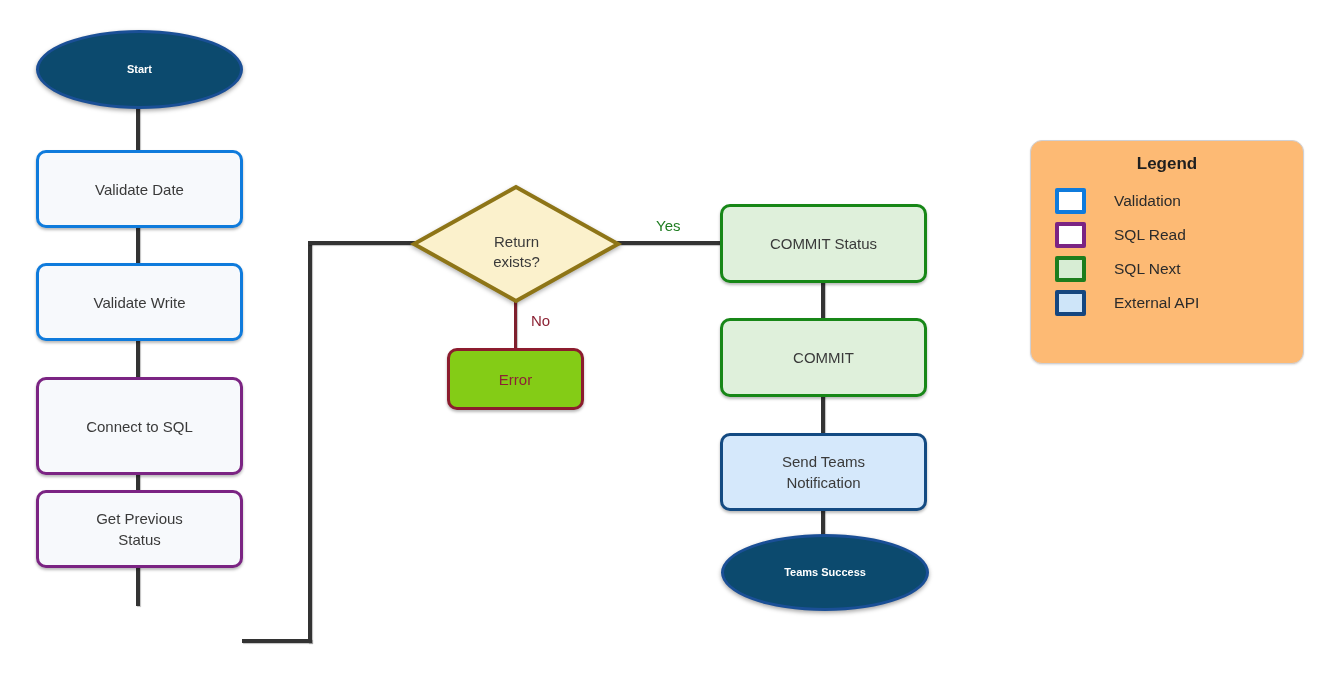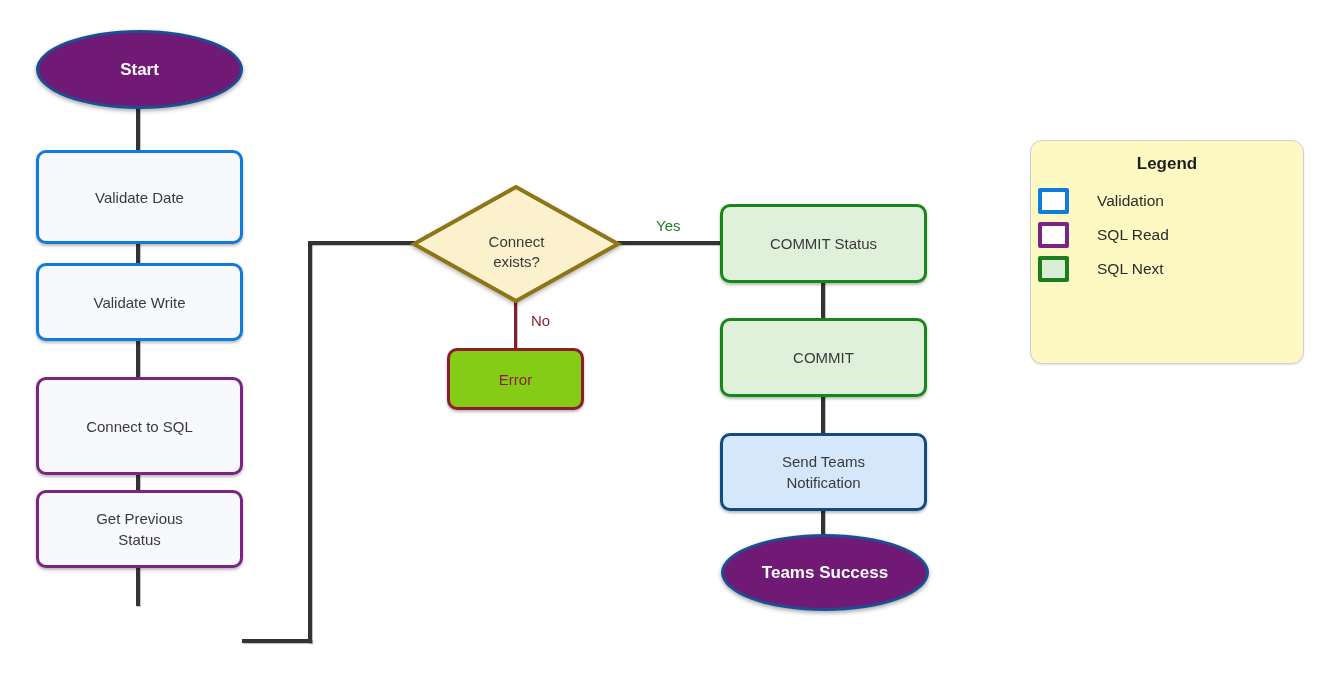--- a/index.html
+++ b/index.html
@@ -51,26 +51,26 @@
     border-style: solid;
     border-radius: 10px;
     box-shadow: 0 2px 3px rgba(0,0,0,0.28);
   }
   .validation   { background: #F7F9FC; border-color: #0F7BDC; }
   .sql-read     { background: #F7F9FC; border-color: #7B2483; }
   .sql-write    { background: #DFF0DB; border-color: #178717; }
   .external-api { background: #D5E8FB; border-color: #134A82; }
   .error-node   { background: #84cc16; border-color: #8C1C2E; color: #8C2335; }
   .terminator {
-    background: #701a75;
+    background: #0c4a6e;
     border: 3px solid #1A4F96;
     border-radius: 50%;
     color: #ffffff;
     font-weight: bold;
-    font-size: 17px;
+    font-size: 11px;
     box-shadow: 0 2px 4px rgba(0,0,0,0.35);
   }
 
   
   .diamond-svg {
     position: absolute;
     left: 407px;
     top: 180px;
     overflow: visible;
   }
@@ -94,25 +94,25 @@
   }
 
   
   .legend {
     position: absolute;
     left: 1030px;
     top: 140px;
     width: 274px;
     height: 224px;
     box-sizing: border-box;
-    background: #fef9c3;
+    background: #fdba74;
     border: 1px solid #D0D0D4;
     border-radius: 12px;
     box-shadow: 0 1px 2px rgba(0,0,0,0.12);
-    padding: 13px 7px;
+    padding: 13px 24px;
   }
   .legend-title {
     text-align: center;
     font-size: 17px;
     font-weight: bold;
     color: #1F1F1F;
     margin-bottom: 14px;
   }
   .legend-row {
     display: flex;
@@ -150,30 +150,30 @@
   <div class="conn" style="left:617px; top:241px; width:104px; height:4px;"></div>
   <div class="conn red" style="left:514px; top:299px; width:3px; height:50px;"></div>
   <div class="conn" style="left:821px; top:280px; width:4px; height:40px;"></div>
   <div class="conn" style="left:821px; top:395px; width:4px; height:40px;"></div>
   <div class="conn" style="left:821px; top:508px; width:4px; height:32px;"></div>
 
   <div class="edge-label yes" style="left:656px; top:218px;">Yes</div>
   <div class="edge-label no" style="left:531px; top:313px;">No</div>
 
   <div class="node terminator" style="left:36px; top:30px; width:207px; height:79px;">Start</div>
-  <div class="node rect validation" style="left:36px; top:150px; width:207px; height:94px;">Validate Date</div>
+  <div class="node rect validation" style="left:36px; top:150px; width:207px; height:78px;">Validate Date</div>
   <div class="node rect validation" style="left:36px; top:263px; width:207px; height:78px;">Validate Write</div>
   <div class="node rect sql-read" style="left:36px; top:377px; width:207px; height:98px;">Connect to SQL</div>
   <div class="node rect sql-read" style="left:36px; top:490px; width:207px; height:78px;">Get Previous
 Status</div>
 
   <svg class="diamond-svg" width="218" height="128">
     <polygon points="7,64 109,7 211,64 109,121" fill="#FBF1CC" stroke="#8E7517" stroke-width="4"></polygon>
   </svg>
-  <div class="diamond-text">Connect
+  <div class="diamond-text">Return
 exists?</div>
 
   <div class="node rect error-node" style="left:447px; top:348px; width:137px; height:62px;">Error</div>
 
   <div class="node rect sql-write" style="left:720px; top:204px; width:207px; height:79px;">COMMIT Status</div>
   <div class="node rect sql-write" style="left:720px; top:318px; width:207px; height:79px;">COMMIT</div>
   <div class="node rect external-api" style="left:720px; top:433px; width:207px; height:78px;">Send Teams
 Notification</div>
   <div class="node terminator" style="left:721px; top:534px; width:208px; height:77px;">Teams Success</div>
 
@@ -184,15 +184,19 @@
       <div class="legend-label">Validation</div>
     </div>
     <div class="legend-row">
       <div class="swatch" style="background: rgb(255, 255, 255); border-color: rgb(123, 36, 131);"></div>
       <div class="legend-label">SQL Read</div>
     </div>
     <div class="legend-row">
       <div class="swatch" style="background: rgb(215, 237, 212); border-color: rgb(29, 125, 29);"></div>
       <div class="legend-label">SQL Next</div>
     </div>
+    <div class="legend-row">
+      <div class="swatch" style="background: rgb(206, 229, 249); border-color: rgb(21, 70, 127);"></div>
+      <div class="legend-label">External API</div>
+    </div>
   </div>
 
 </div>
 
 </body></html>

